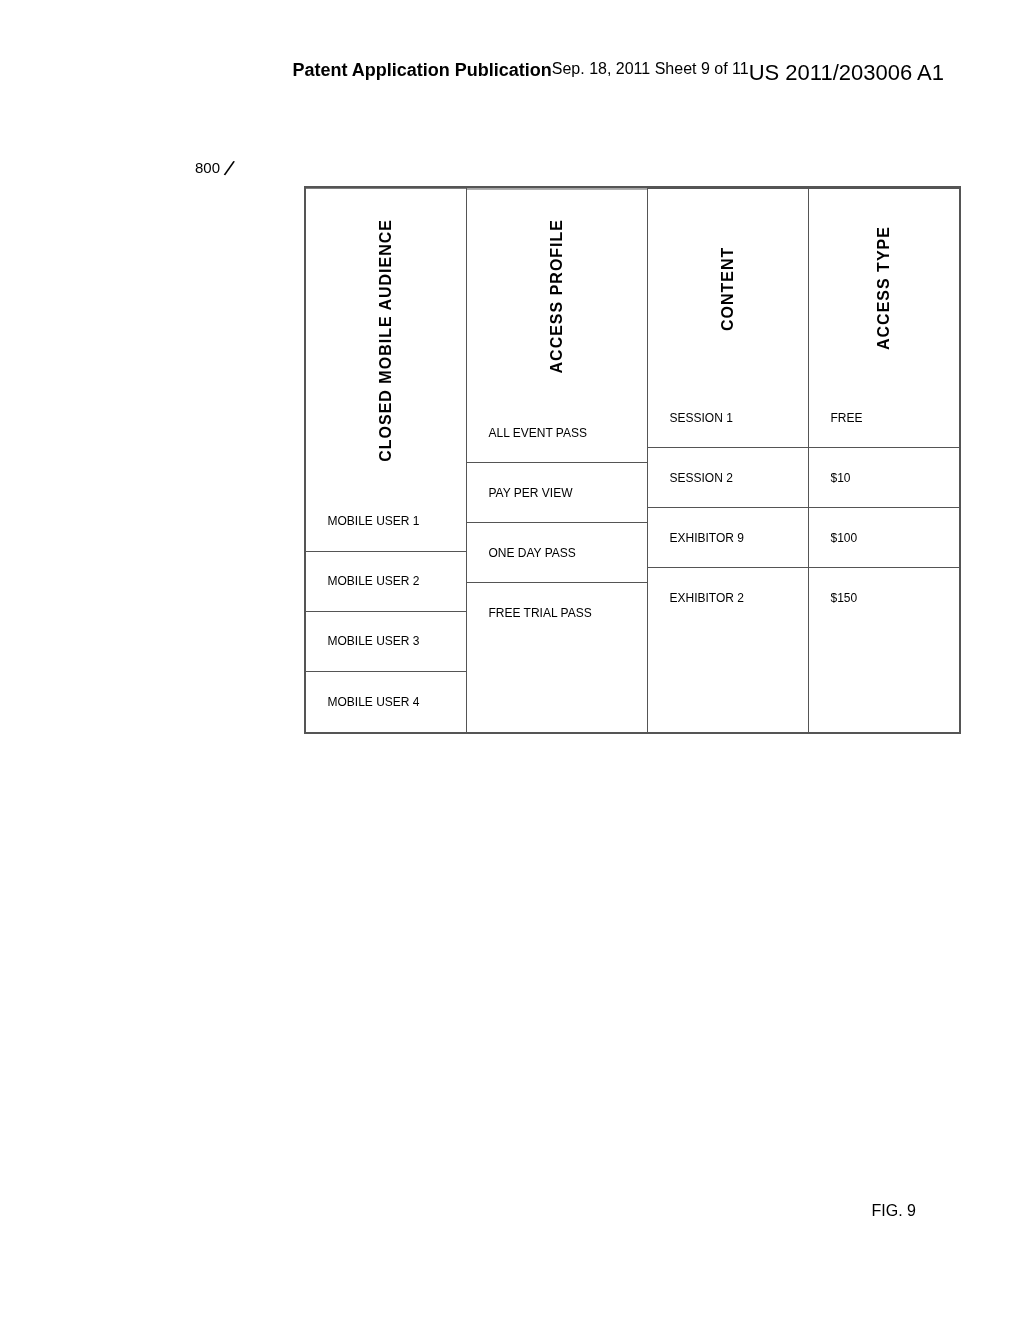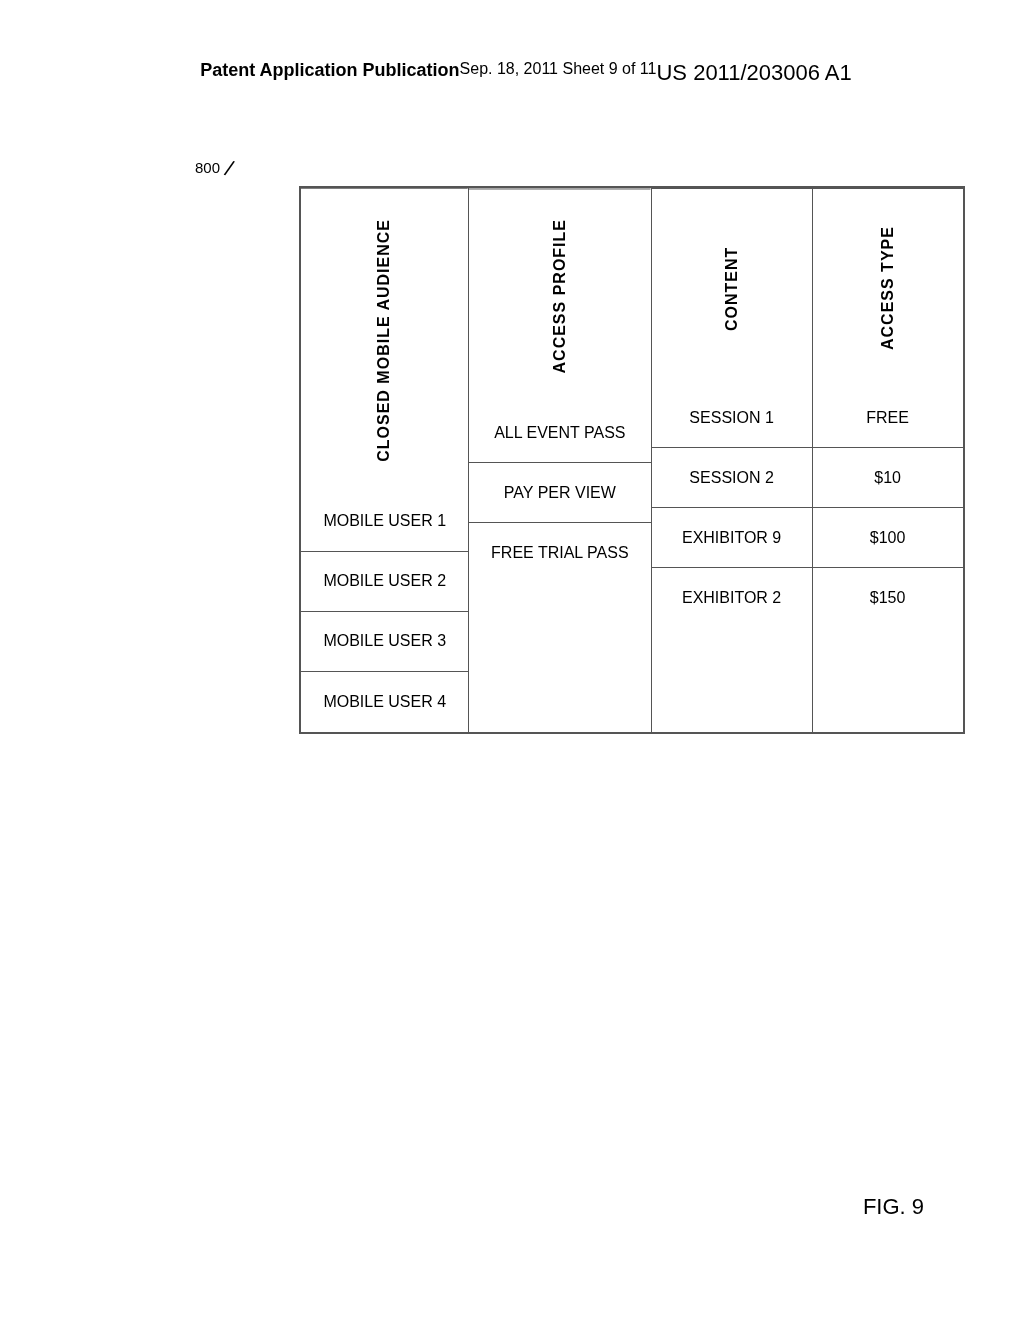--- a/index.html
+++ b/index.html
@@ -12,21 +12,21 @@
       width: 1024px;
       height: 1320px;
       background: #ffffff;
       font-family: Arial, Helvetica, sans-serif;
       position: relative;
       overflow: hidden;
     }
 
     .header {
       display: flex;
-      justify-content: center;
+      justify-content: flex-end;
       align-items: flex-start;
       padding: 60px 80px 20px 108px;
     }
 
     .header-left {
       font-size: 18px;
       font-weight: bold;
       color: #000;
     }
 
@@ -79,27 +79,26 @@
       border-right: 1.5px solid #555;
     }
 
     .table-col:last-child {
       border-right: none;
     }
 
     .table-cell {
       padding: 18px 22px;
       border-bottom: 1.5px solid #555;
-      font-size: 16px;
+      font-size: 12px;
       color: #000;
       writing-mode: horizontal-tb;
       min-height: 60px;
       display: flex;
       align-items: center;
-      justify-content: center;
       text-align: center;
       min-width: 150px;
     }
 
     .table-cell.header-cell {
       writing-mode: vertical-rl;
       transform: rotate(180deg);
       font-weight: bold;
       font-size: 16px;
       padding: 30px 14px;
@@ -120,22 +119,22 @@
       min-width: 180px;
     }
 
     .col3 .table-cell {
       min-width: 160px;
     }
 
     .fig-label {
       position: absolute;
       bottom: 100px;
-      right: 100px;
-      font-size: 22px;
+      right: 108px;
+      font-size: 16px;
       color: #000;
       font-weight: normal;
     }
   </style>
 </head>
 <body>
 
 <div class="header">
   <div class="header-left">Patent Application Publication</div>
   <div class="header-center">Sep. 18, 2011  Sheet 9 of 11</div>
@@ -172,20 +171,23 @@
     <div class="table-col col2">
       <div class="table-cell header-cell">
         <span>ACCESS PROFILE</span>
       </div>
       <div class="table-cell">
         <span>ALL EVENT PASS</span>
       </div>
       <div class="table-cell">
         <span>PAY PER VIEW</span>
       </div>
+      <div class="table-cell">
+        <span>ONE DAY PASS</span>
+      </div>
       <div class="table-cell last-row">
         <span>FREE TRIAL PASS</span>
       </div>
     </div>
 
     <div class="table-col col3">
       <div class="table-cell header-cell">
         <span>CONTENT</span>
       </div>
       <div class="table-cell">

